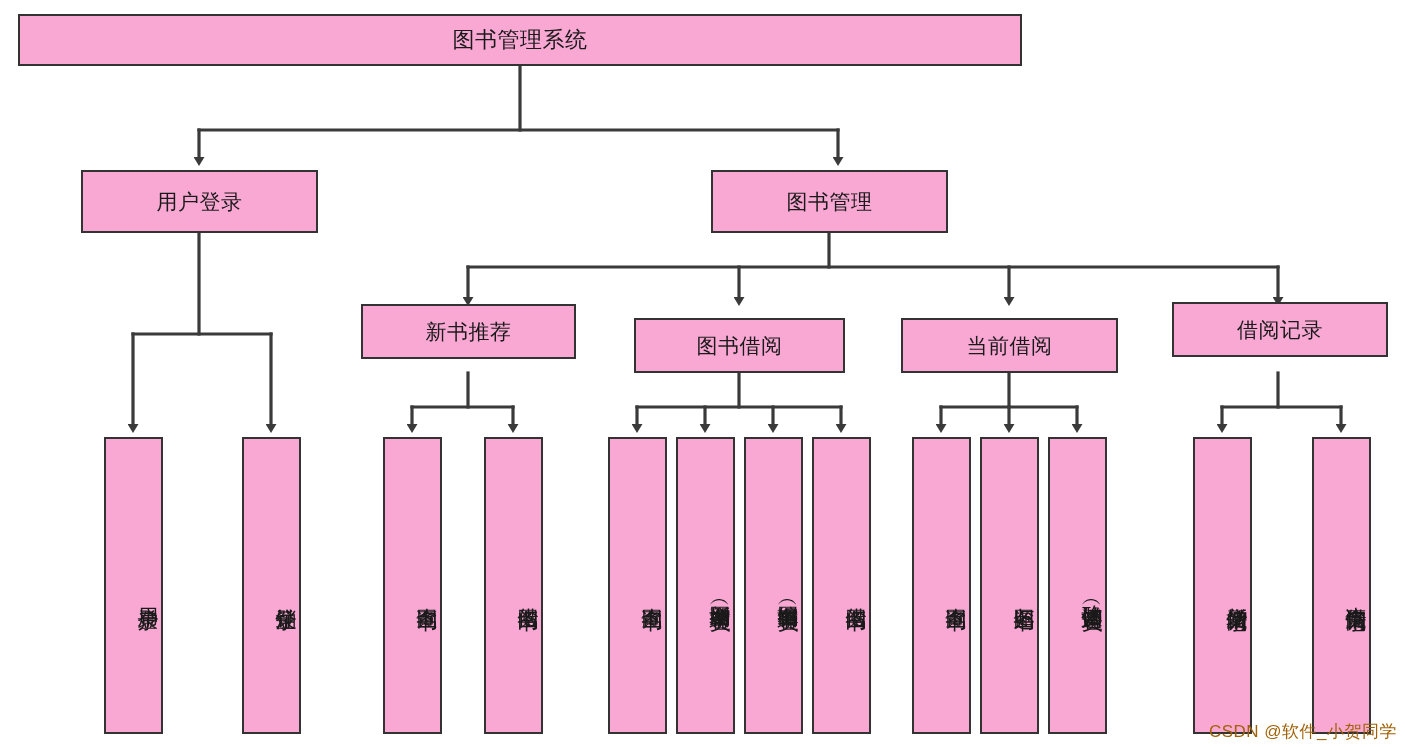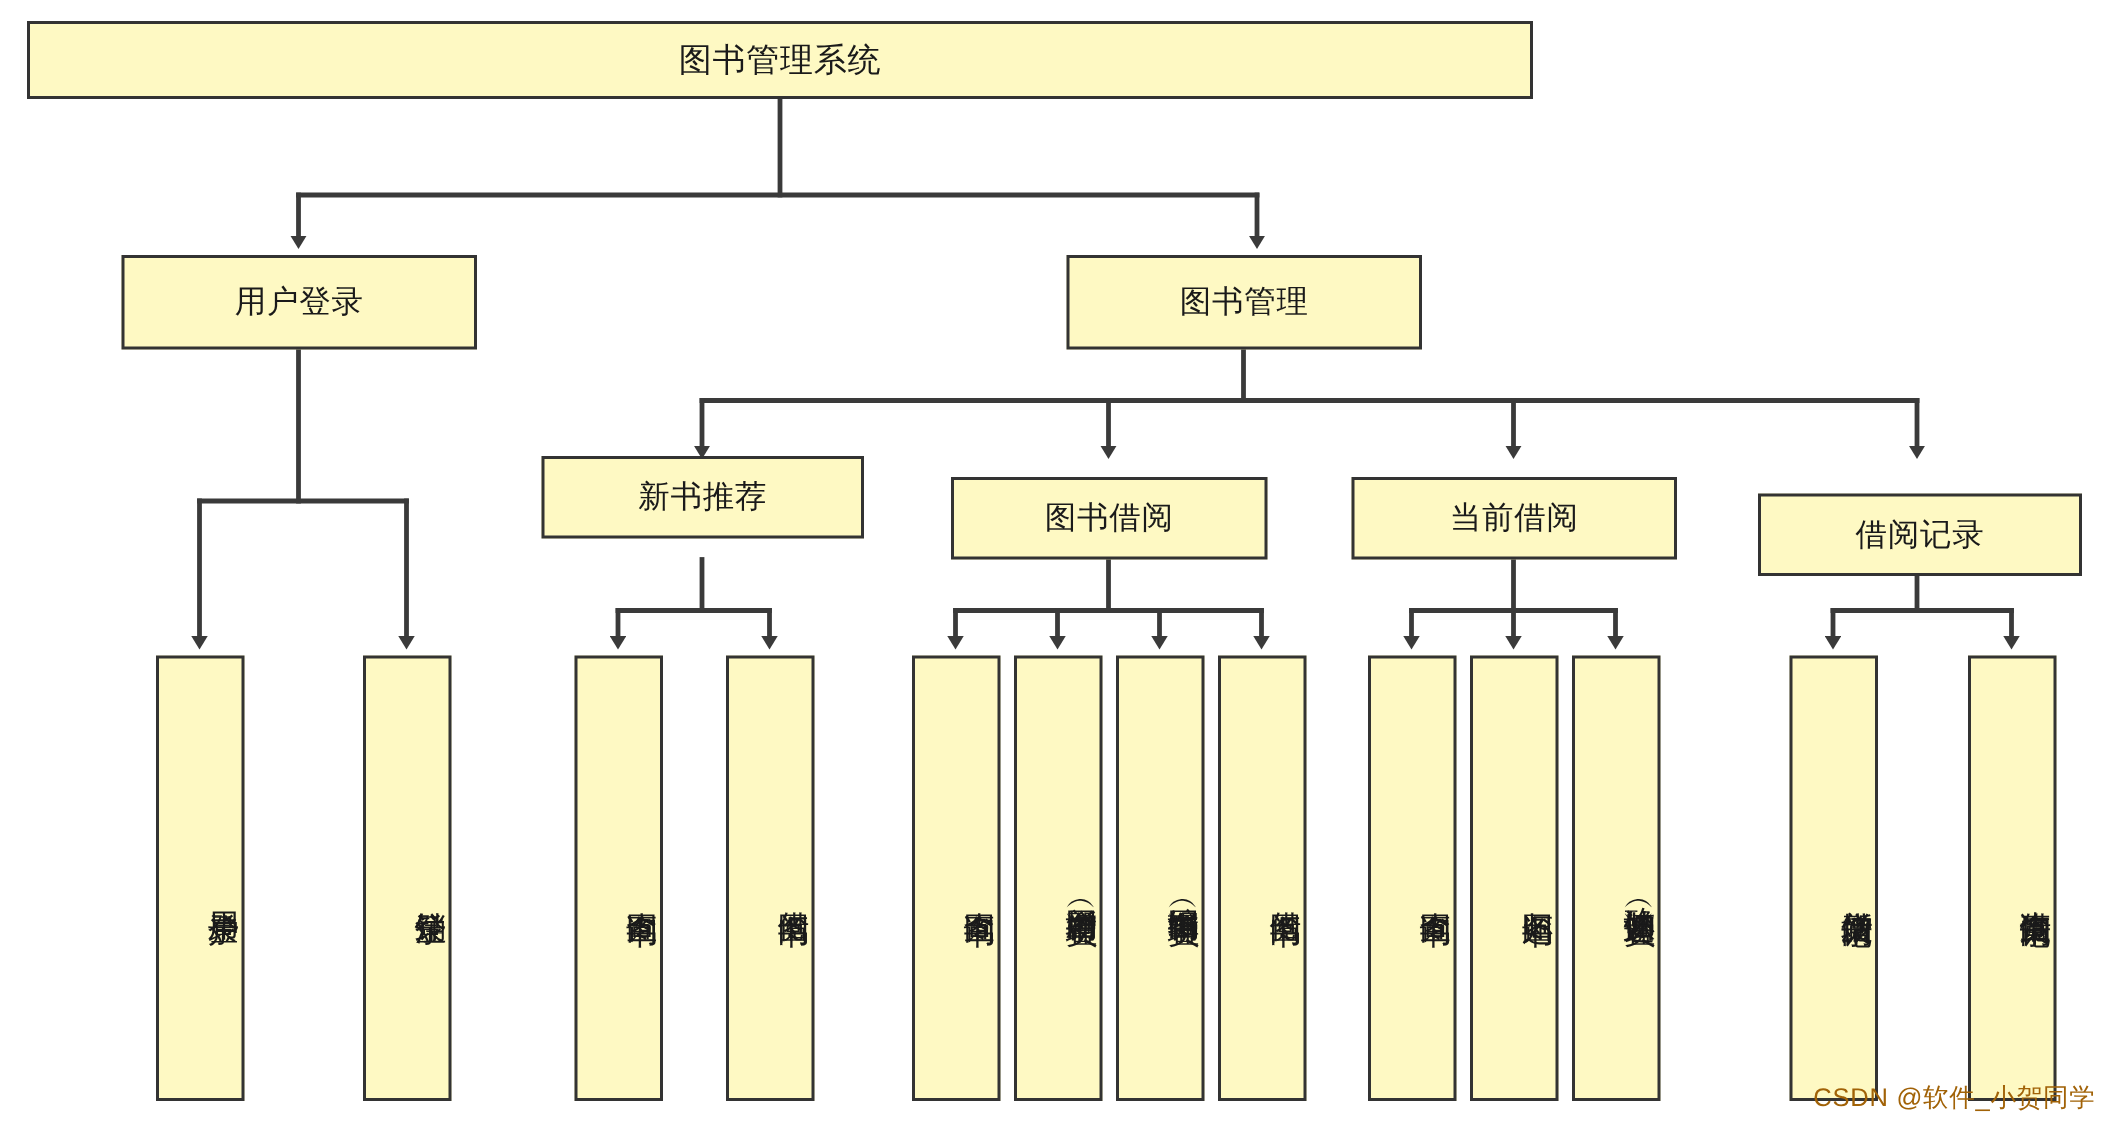--- a/index.html
+++ b/index.html
@@ -21,21 +21,21 @@
     position: absolute;
     left: 0;
     top: 0;
     width: 1405px;
     height: 747px;
     pointer-events: none;
   }
   .node {
     position: absolute;
     box-sizing: border-box;
-    background: #fef9c3;
+    background: #f9a8d4;
     border: 2px solid #333333;
     display: flex;
     align-items: center;
     justify-content: center;
     color: #1a1a1a;
     text-align: center;
   }
   .node.h {
     font-size: 21px;
     line-height: 1.2;
@@ -137,21 +137,21 @@
 
   <div class="node h" style="left:361px; top:304px; width:215px; height:55px;">
     <span>新书推荐</span>
   </div>
   <div class="node h" style="left:901px; top:318px; width:217px; height:55px;">
     <span>当前借阅</span>
   </div>
   <div class="node h" style="left:634px; top:318px; width:211px; height:55px;">
     <span>图书借阅</span>
   </div>
-  <div class="node h" style="left:1172px; top:329px; width:216px; height:55px;">
+  <div class="node h" style="left:1172px; top:302px; width:216px; height:55px;">
     <span>借阅记录</span>
   </div>
 
   <div class="node v" style="left:104px; top:437px; width:59px; height:297px;">
     <span class="vtext">用户登录</span>
   </div>
   <div class="node v" style="left:242px; top:437px; width:59px; height:297px;">
     <span class="vtext">注销登录</span>
   </div>
 

